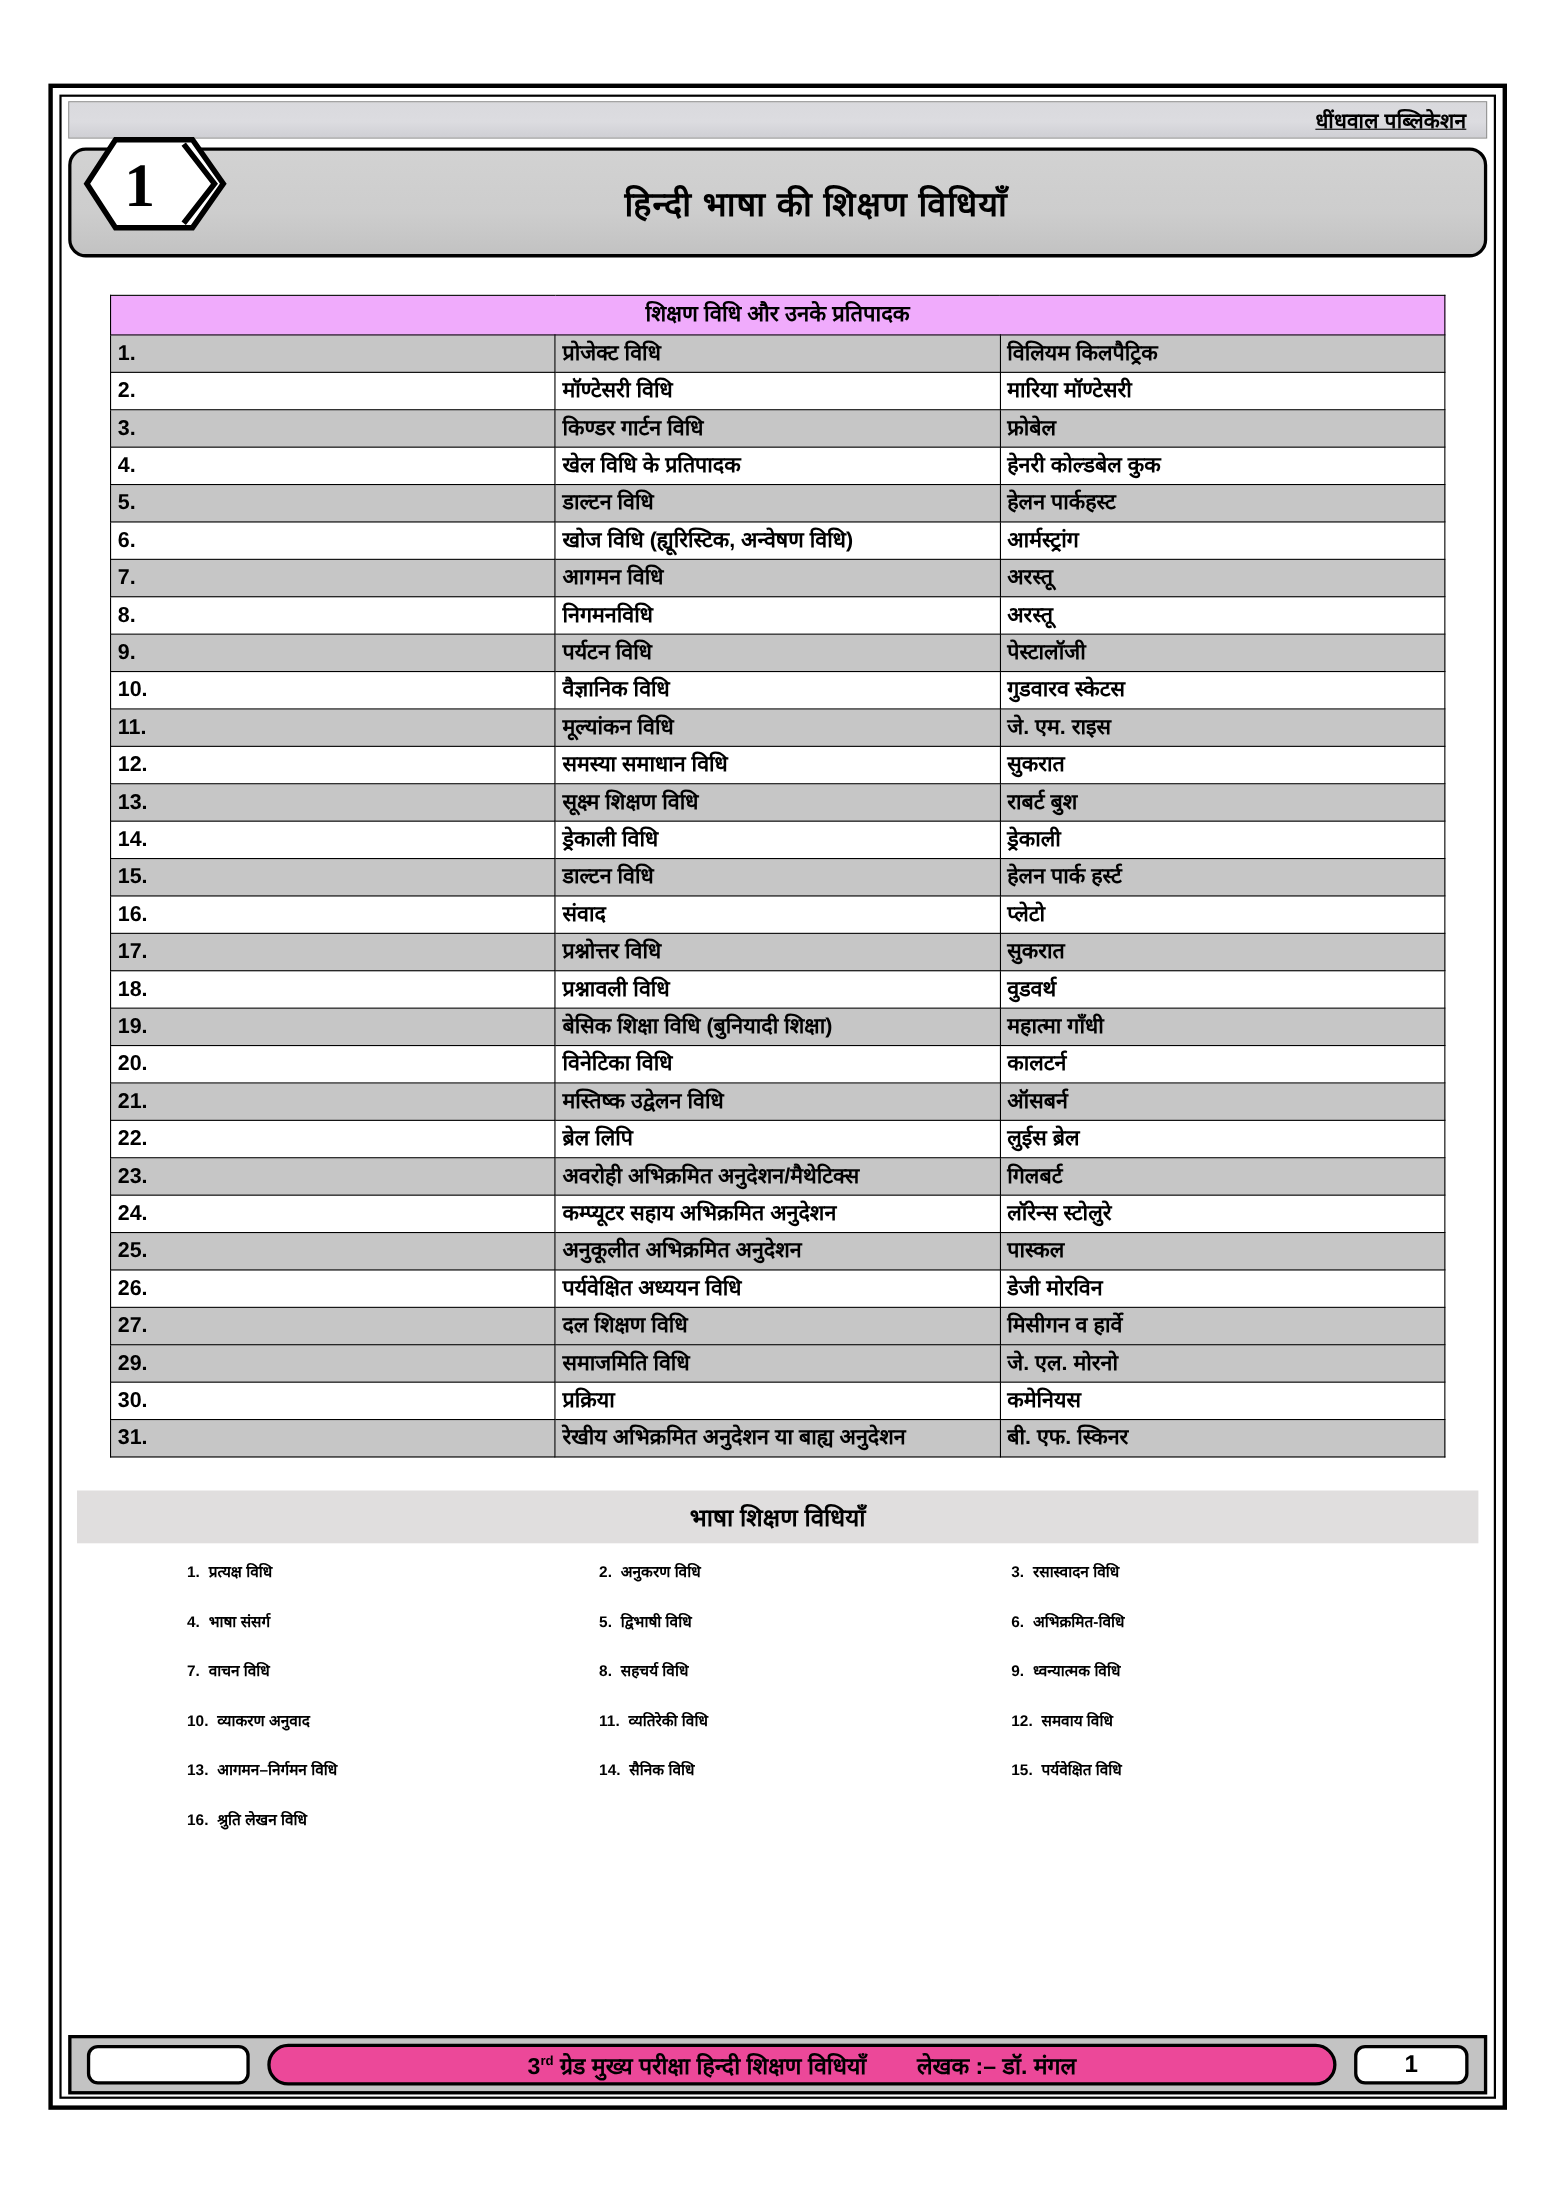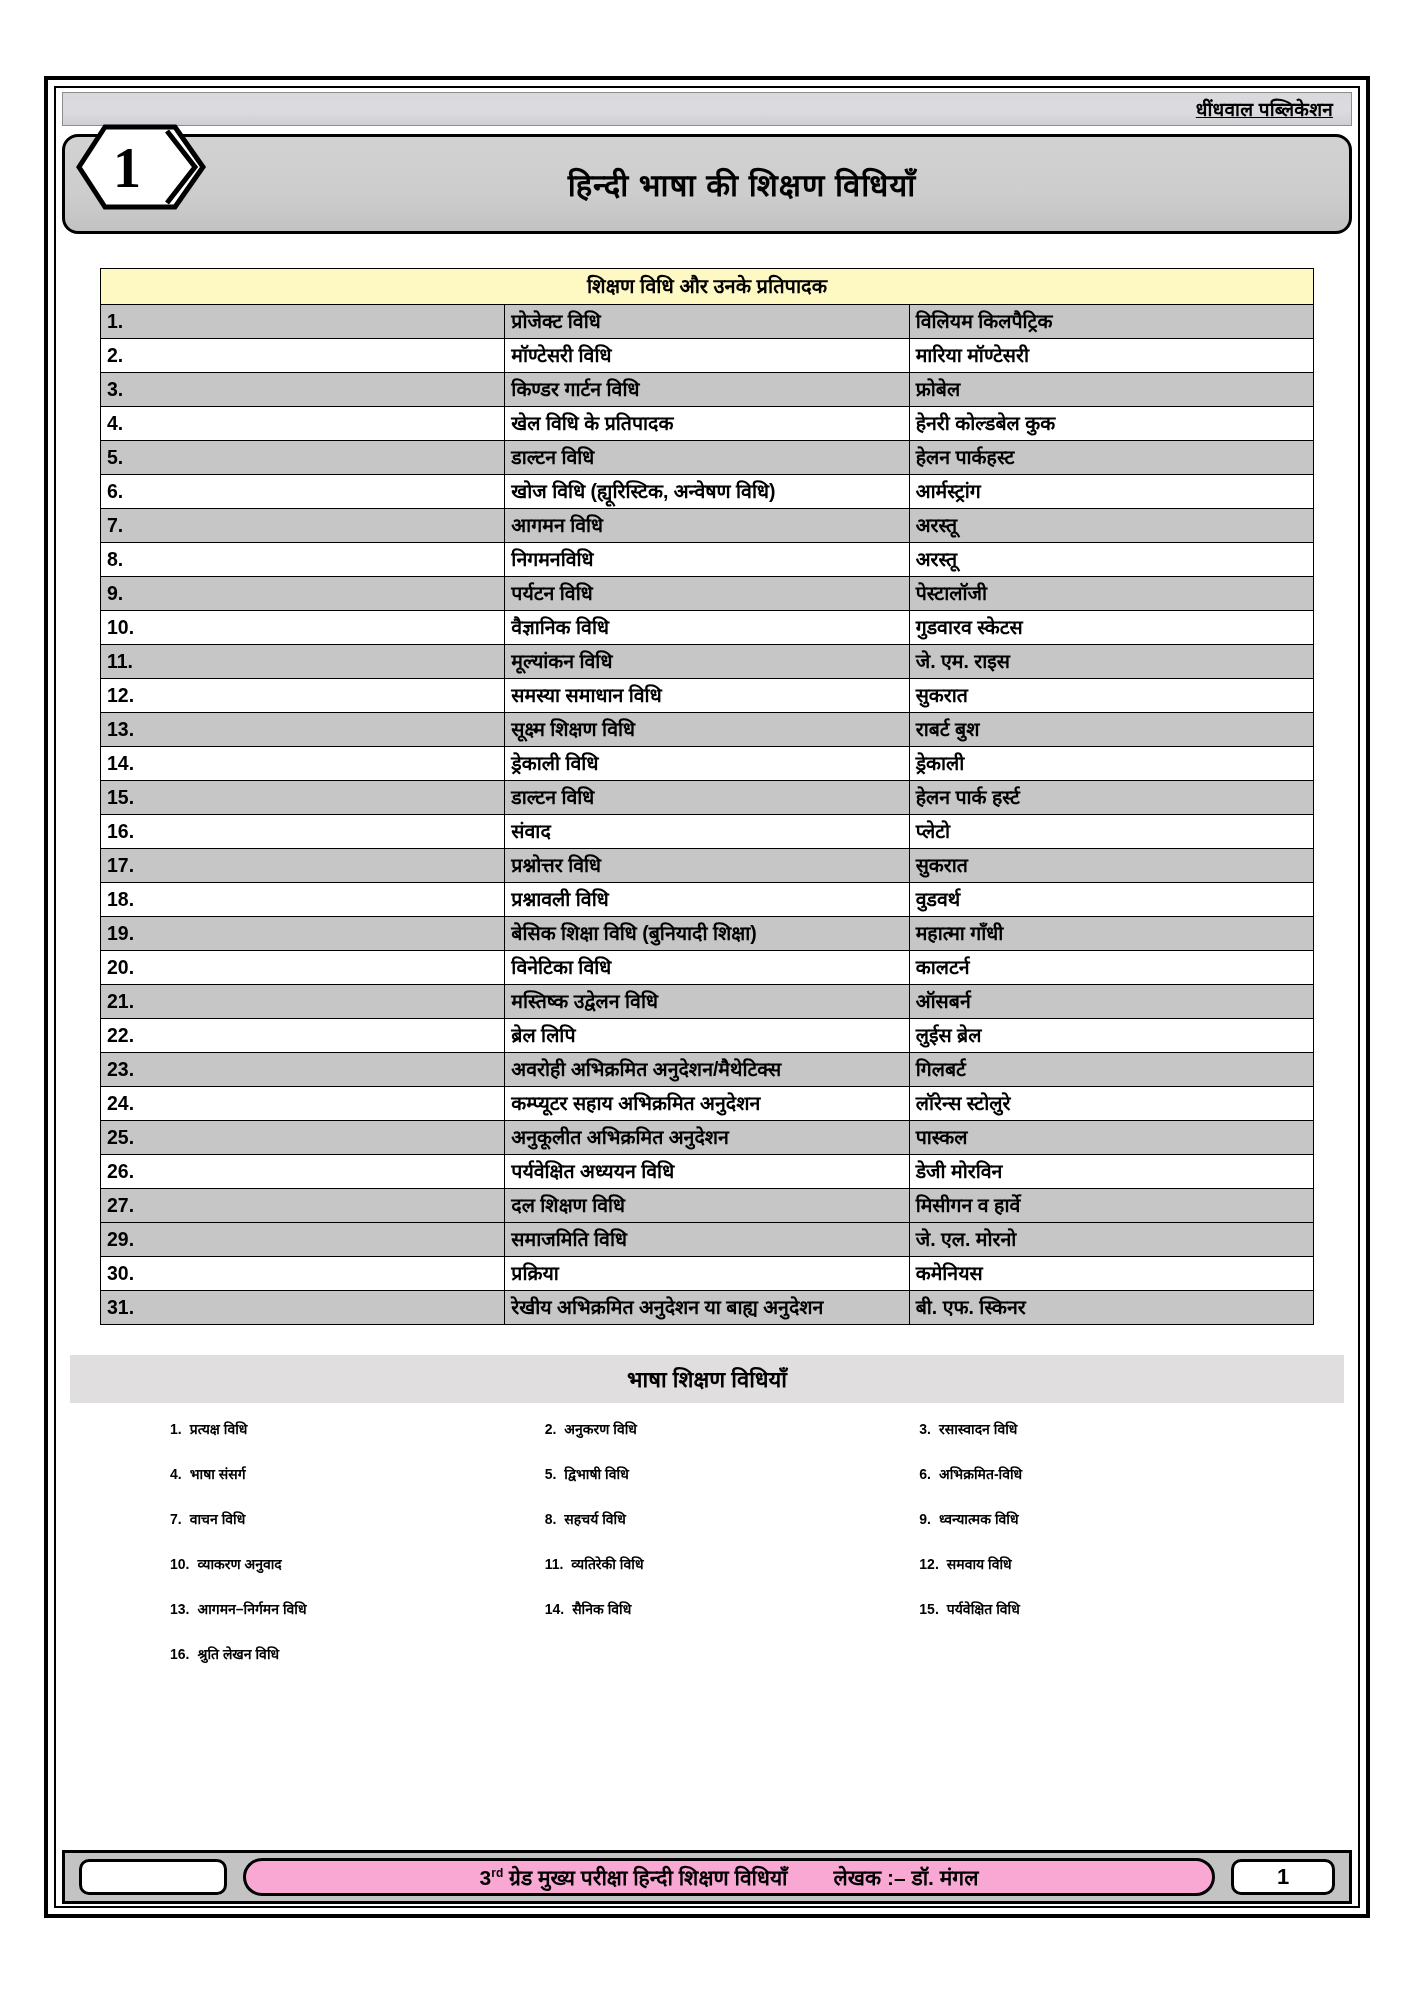--- a/index.html
+++ b/index.html
@@ -99,21 +99,21 @@
     font-size: 19.5px;
     font-weight: bold;
     line-height: 1.35;
     color: #000;
     vertical-align: middle;
     height: 34px;
   }
   table.methods th.table-heading {
     text-align: center;
     font-size: 20px;
-    background: #fef9c3;
+    background: #f0abfc;
     height: 36px;
   }
   td.col-sn { width: 54px; text-align: left; padding-left: 10px; }
   td.col-method { width: 418px; }
   td.col-author { }
   tr.shaded td { background: #c6c6c6; }
   tr.plain td { background: #ffffff; }
 
   
   .section2 { margin-top: 30px; padding: 0 8px; }
@@ -158,21 +158,21 @@
     width: 148px; height: 36px;
     background: #fff;
     border: 3px solid #000;
     border-radius: 10px;
     flex: 0 0 auto;
   }
   .footer-center {
     flex: 1 1 auto;
     margin: 0 16px;
     height: 38px;
-    background: #f9a8d4;
+    background: #ec4899;
     border: 3px solid #000;
     border-radius: 19px;
     display: flex;
     align-items: center;
     justify-content: center;
     gap: 46px;
     padding: 0 18px;
   }
   .footer-text {
     font-family: "Liberation Sans", "DejaVu Sans", sans-serif;

